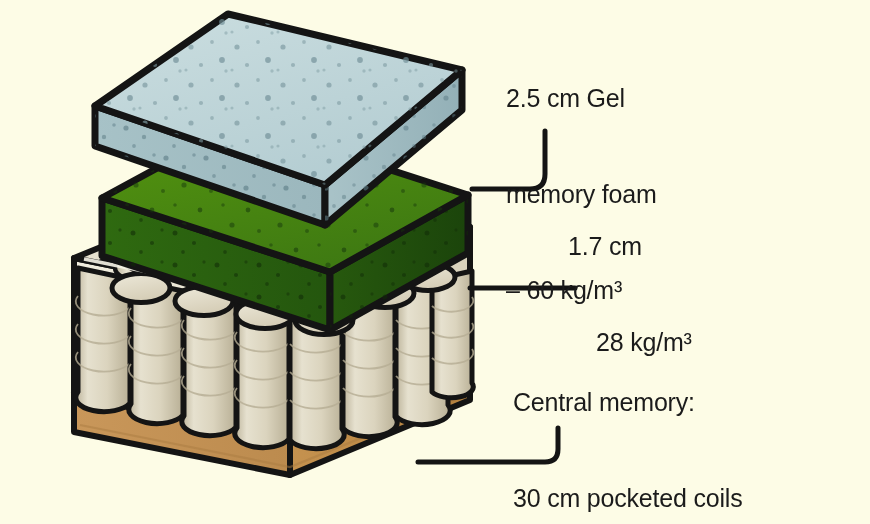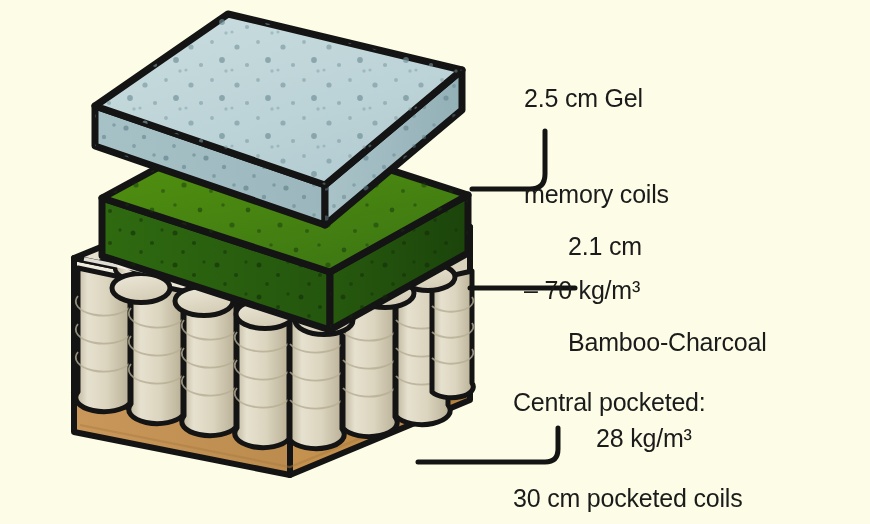--- a/index.html
+++ b/index.html
@@ -17,21 +17,21 @@
   .lbl{
     position:absolute;
     color:#1b1b1b;
     font-family:"Liberation Sans", sans-serif;
     font-size:25px;
     line-height:32px;
     font-weight:400;
     letter-spacing:-0.2px;
     white-space:pre;
   }
-  #label-gel{left:524px;top:18px;}
+  #label-gel{left:506px;top:18px;}
   #label-bamboo{left:568px;top:166px;}
   #label-bamboo .dens{display:block;margin-left:28px;}
   #label-coils{left:513px;top:322px;}
   .lbl span{display:block;}
 </style>
 </head>
 <body>
 
 <div id="stage">
 <svg width="870" height="524" viewBox="0 0 870 524">
@@ -260,27 +260,26 @@
   <g fill="none" stroke="#141414" stroke-width="5" stroke-linecap="round">
     <path d="M472,189 L530,189 Q545,189 545,174 L545,131"></path>
     <path d="M470,288 L575,288"></path>
     <path d="M418,462 L545,462 Q558,462 558,449 L558,428"></path>
   </g>
 </svg>
 </div>
 
 <div class="lbl" id="label-gel">
   <span>2.5 cm Gel</span>
-  <span>memory coils</span>
-  <span>– 70 kg/m³</span>
+  <span>memory foam</span>
+  <span>– 60 kg/m³</span>
 </div>
 
 <div class="lbl" id="label-bamboo">
-  <span>2.1 cm</span>
-  <span>Bamboo-Charcoal</span>
+  <span>1.7 cm</span>
   <span class="dens">28 kg/m³</span>
 </div>
 
 <div class="lbl" id="label-coils">
-  <span>Central pocketed:</span>
+  <span>Central memory:</span>
   <span>30 cm pocketed coils</span>
   
 </div>
 
 </body></html>

